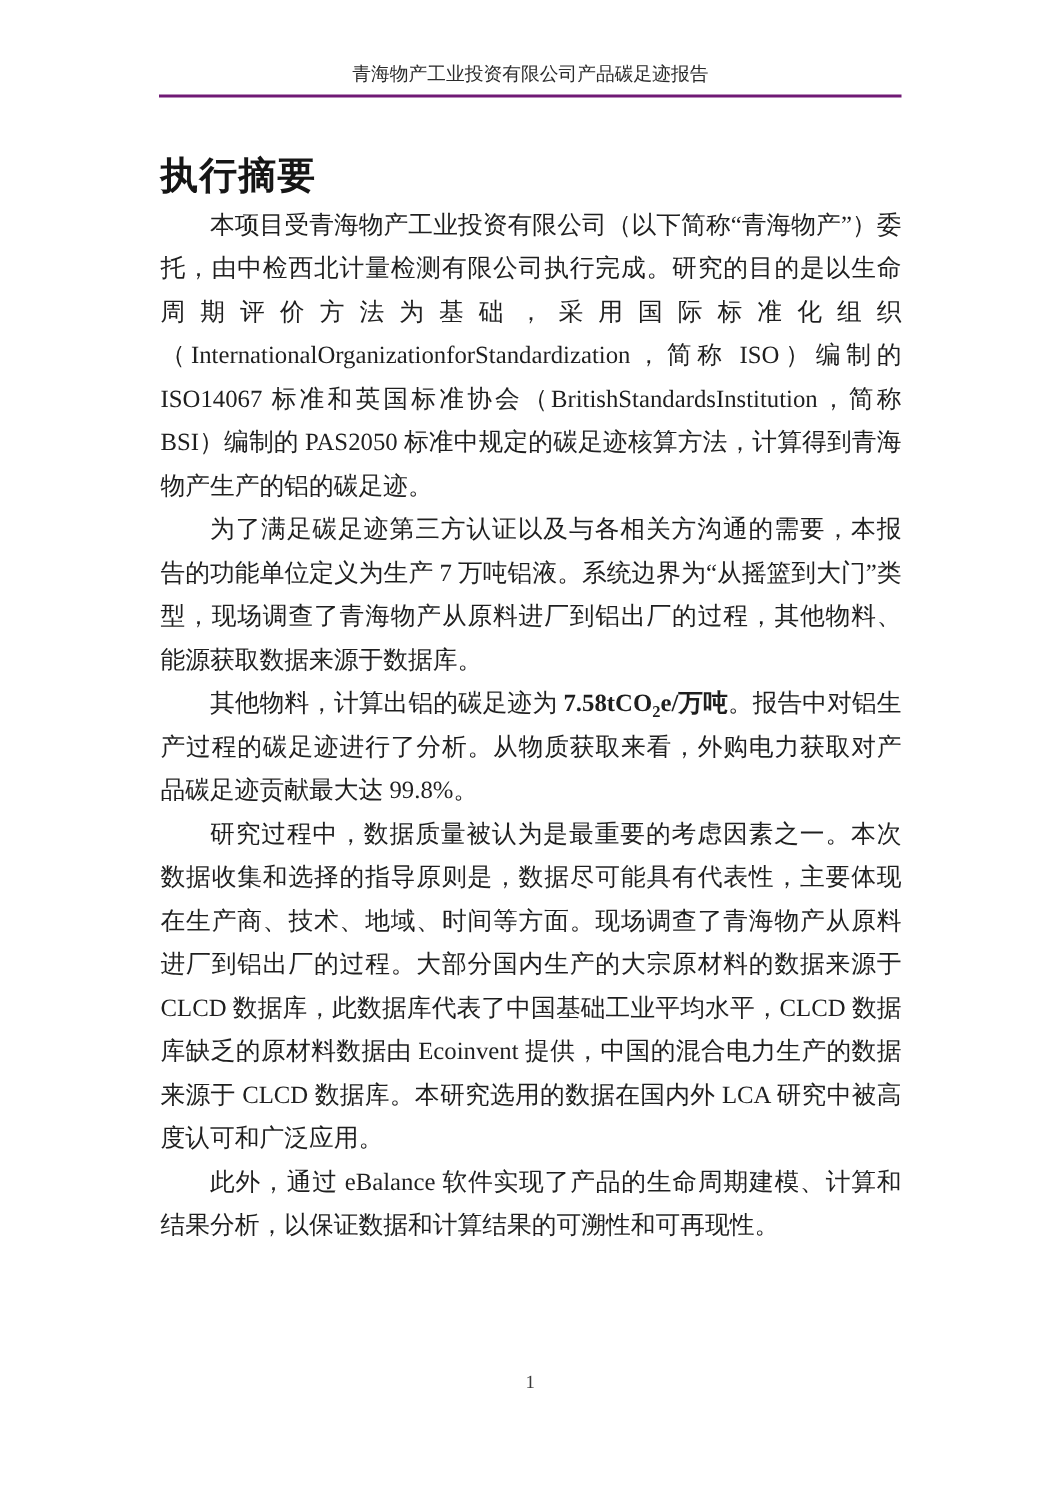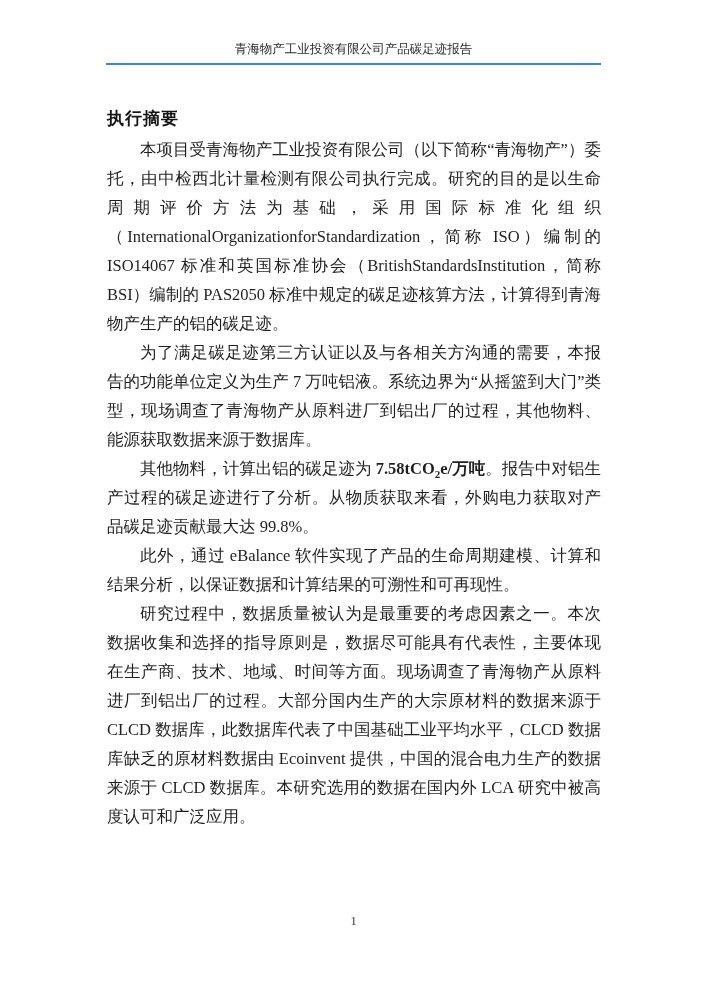--- a/index.html
+++ b/index.html
@@ -19,32 +19,32 @@
   .header {
     position: absolute;
     top: 42px;
     left: 106px;
     right: 106px;
     text-align: center;
     font-size: 12.5px;
     line-height: 15px;
     color: #2a2a2a;
     padding-bottom: 6px;
-    border-bottom: 2px solid #3b82f6;
+    border-bottom: 2px solid #701a75;
   }
   .content {
     position: absolute;
     left: 107px;
     right: 106px;
     top: 103px;
   }
   .section-title {
     margin: 0;
-    font-family: Liberation Sans, sans-serif;
-    font-size: 17px;
+    font-family: Liberation Mono, monospace;
+    font-size: 25px;
     font-weight: bold;
     letter-spacing: 1px;
     color: #161616;
     line-height: 32px;
   }
   .body-text {
   }
   .para {
     margin: 0;
     font-size: 16.5px;
@@ -75,22 +75,22 @@
   <div class="header">
     <span>青海物产工业投资有限公司产品碳足迹报告</span>
   </div>
 
   <div class="content">
     <h1 class="section-title">执行摘要</h1>
     <div class="body-text">
         <p class="para"><span>本项目受青海物产工业投资有限公司（以下简称“青海物产”）委托，由中检西北计量检测有限公司执行完成。研究的目的是以生命周期评价方法为基础，采用国际标准化组织（InternationalOrganizationforStandardization，简称 ISO）编制的 ISO14067 标准和英国标准协会（BritishStandardsInstitution，简称 BSI）编制的 PAS2050 标准中规定的碳足迹核算方法，计算得到青海物产生产的铝的碳足迹。</span></p>
         <p class="para"><span>为了满足碳足迹第三方认证以及与各相关方沟通的需要，本报告的功能单位定义为生产 7 万吨铝液。系统边界为“从摇篮到大门”类型，现场调查了青海物产从原料进厂到铝出厂的过程，其他物料、能源获取数据来源于数据库。</span></p>
         <p class="para"><span>其他物料，计算出铝的碳足迹为 </span><span style="font-weight: bold;">7.58tCO</span><sub style="font-weight: bold;">2</sub><span style="font-weight: bold;">e/万吨</span><span>。报告中对铝生产过程的碳足迹进行了分析。从物质获取来看，外购电力获取对产品碳足迹贡献最大达 99.8%。</span></p>
+        <p class="para"><span>研究过程中，数据质量被认为是最重要的考虑因素之一。本次数据收集和选择的指导原则是，数据尽可能具有代表性，主要体现在生产商、技术、地域、时间等方面。现场调查了青海物产从原料进厂到铝出厂的过程。大部分国内生产的大宗原材料的数据来源于 CLCD 数据库，此数据库代表了中国基础工业平均水平，CLCD 数据库缺乏的原材料数据由 Ecoinvent 提供，中国的混合电力生产的数据来源于 CLCD 数据库。本研究选用的数据在国内外 LCA 研究中被高度认可和广泛应用。</span></p>
         <p class="para"><span>此外，通过 eBalance 软件实现了产品的生命周期建模、计算和结果分析，以保证数据和计算结果的可溯性和可再现性。</span></p>
-        <p class="para"><span>研究过程中，数据质量被认为是最重要的考虑因素之一。本次数据收集和选择的指导原则是，数据尽可能具有代表性，主要体现在生产商、技术、地域、时间等方面。现场调查了青海物产从原料进厂到铝出厂的过程。大部分国内生产的大宗原材料的数据来源于 CLCD 数据库，此数据库代表了中国基础工业平均水平，CLCD 数据库缺乏的原材料数据由 Ecoinvent 提供，中国的混合电力生产的数据来源于 CLCD 数据库。本研究选用的数据在国内外 LCA 研究中被高度认可和广泛应用。</span></p>
       </div>
   </div>
 
   <div class="footer">
     <span>1</span>
   </div>
 
 </div>
 
 </body></html>

